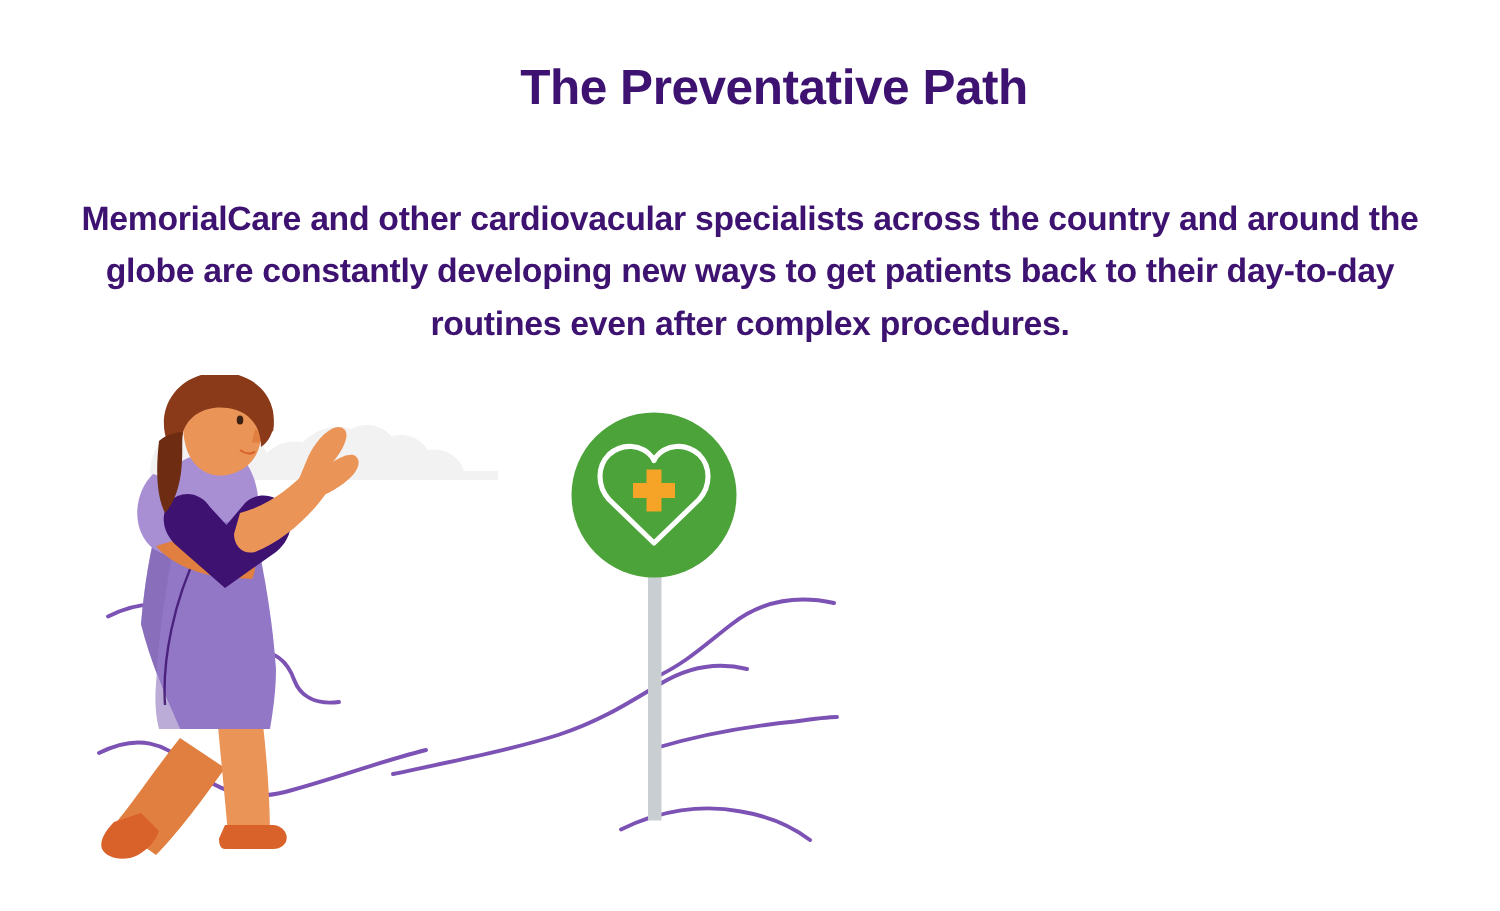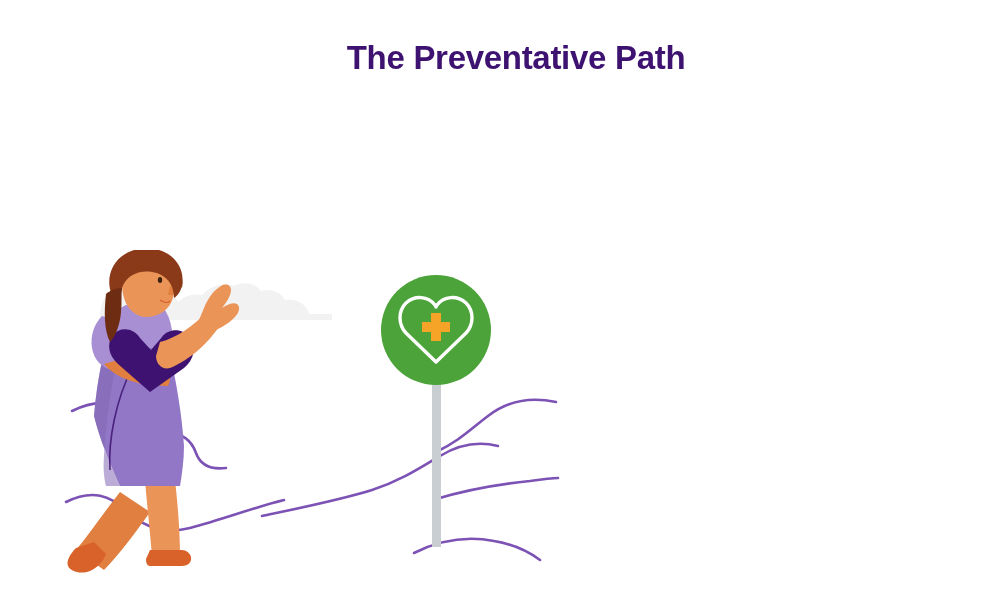--- a/index.html
+++ b/index.html
@@ -83,20 +83,21 @@
     height: 280px;
   }
 </style>
 </head>
 <body>
 
 <div id="infographic">
 
   <div id="title">The Preventative Path</div>
 
+  <div id="subtitle">MemorialCare and other cardiovacular specialists across the country and around the globe are constantly developing new ways to get patients back to their day-to-day routines even after complex procedures.</div>
 
   <div id="illustration">
     <svg width="600" height="357" viewBox="0 0 600 357">
 
       <g>
         <path d="M100 66 C100 44 118 30 140 30 C157 30 171 39 178 52
                  C184 46 193 43 202 45 C210 36 223 32 234 36
                  C243 31 255 33 261 41 C270 38 281 42 285 50
                  C296 48 306 54 309 63
                  L309 69 L100 69 Z" fill="#f2f2f2"></path>

